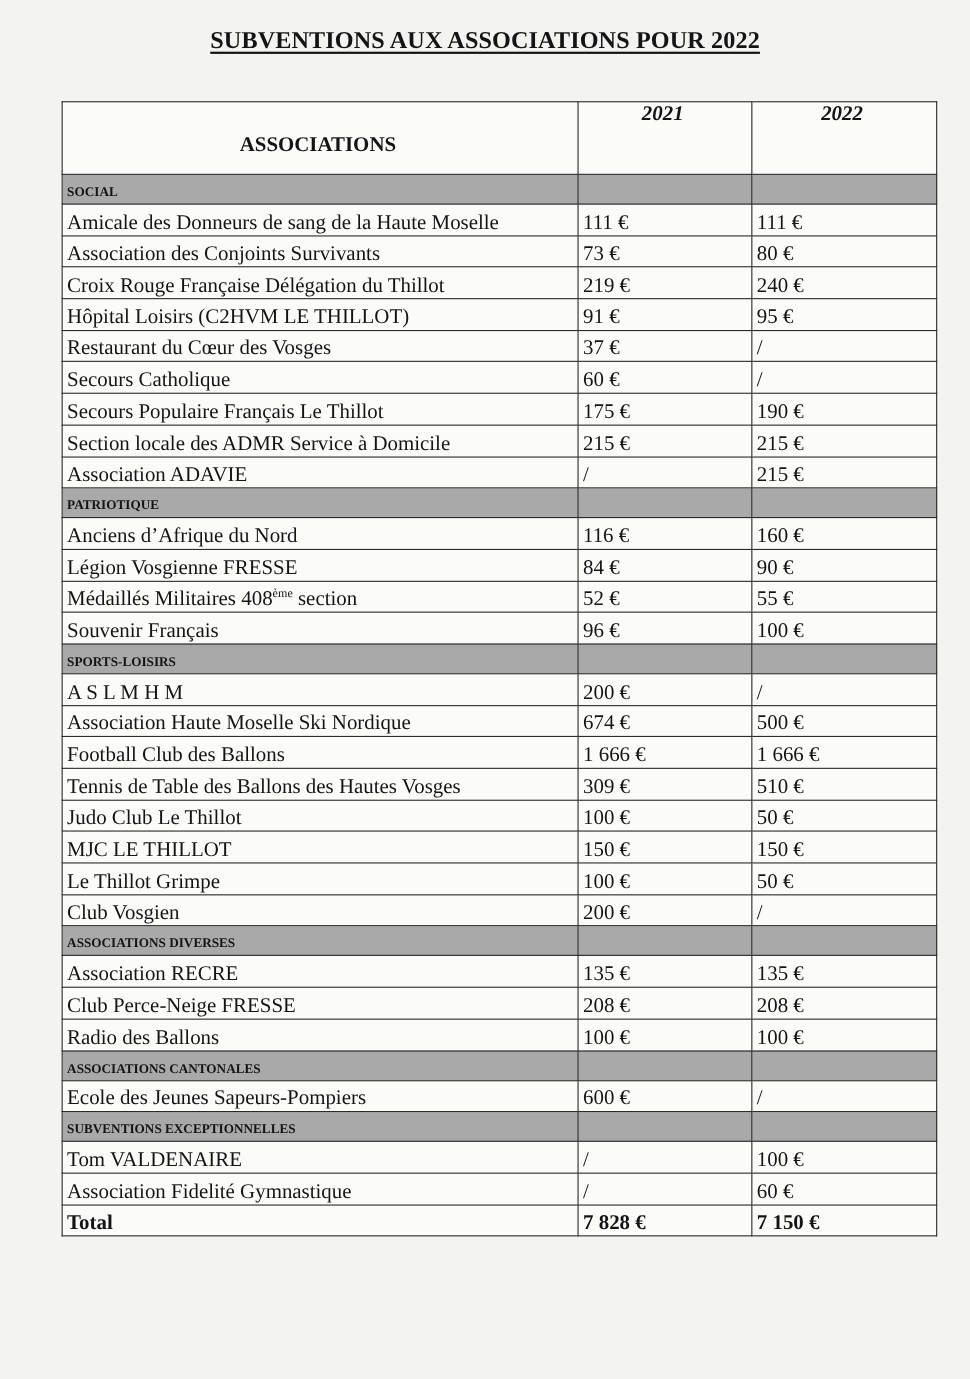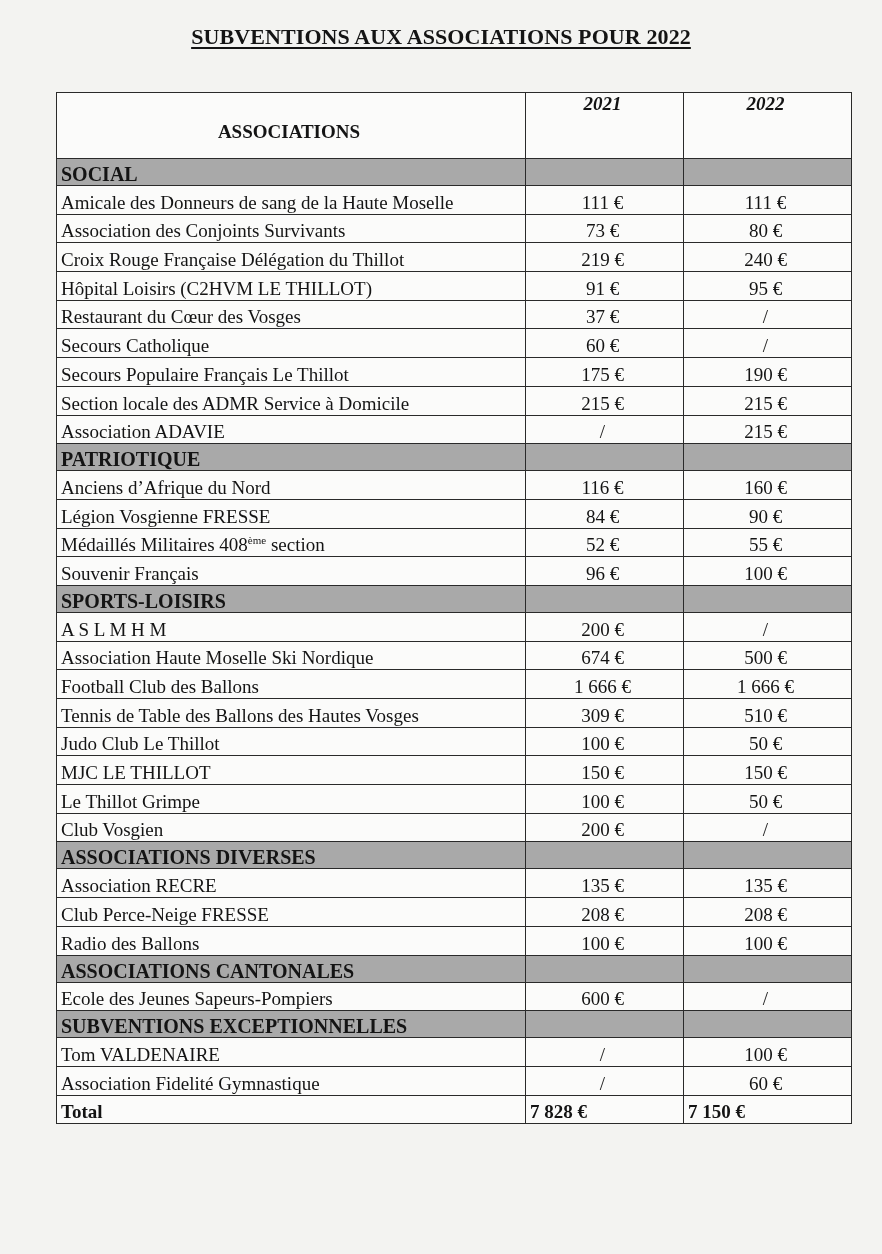--- a/index.html
+++ b/index.html
@@ -37,24 +37,24 @@
     col.c-y1 { width: 158px; }
     col.c-y2 { width: 168px; }
     tr.head th {
       height: 53px; vertical-align: middle; font-weight: bold; font-size: 19px;
     }
     tr.head th.y { font-style: italic; vertical-align: top; padding-top: 0; text-align: center; font-size: 19px; }
     tr.head th.name { text-align: center; padding-top: 12px; }
     tr.section td {
       background: #a9a9a9;
       font-weight: bold;
-      font-size: 20px;
+      font-size: 12px;
       height: 26px;
     }
-    td.num { text-align: center; }
+    td.num { text-align: left; }
     tr.tall td { height: 54px; white-space: normal; }
     tr.tall td.num { vertical-align: middle; }
     tr.total td { font-weight: bold; text-align: left; }
     sup { font-size: 11px; vertical-align: 7px; line-height: 0; }
   </style>
 </head>
 <body>
 
 <div class="title">SUBVENTIONS AUX ASSOCIATIONS POUR 2022</div>
 

